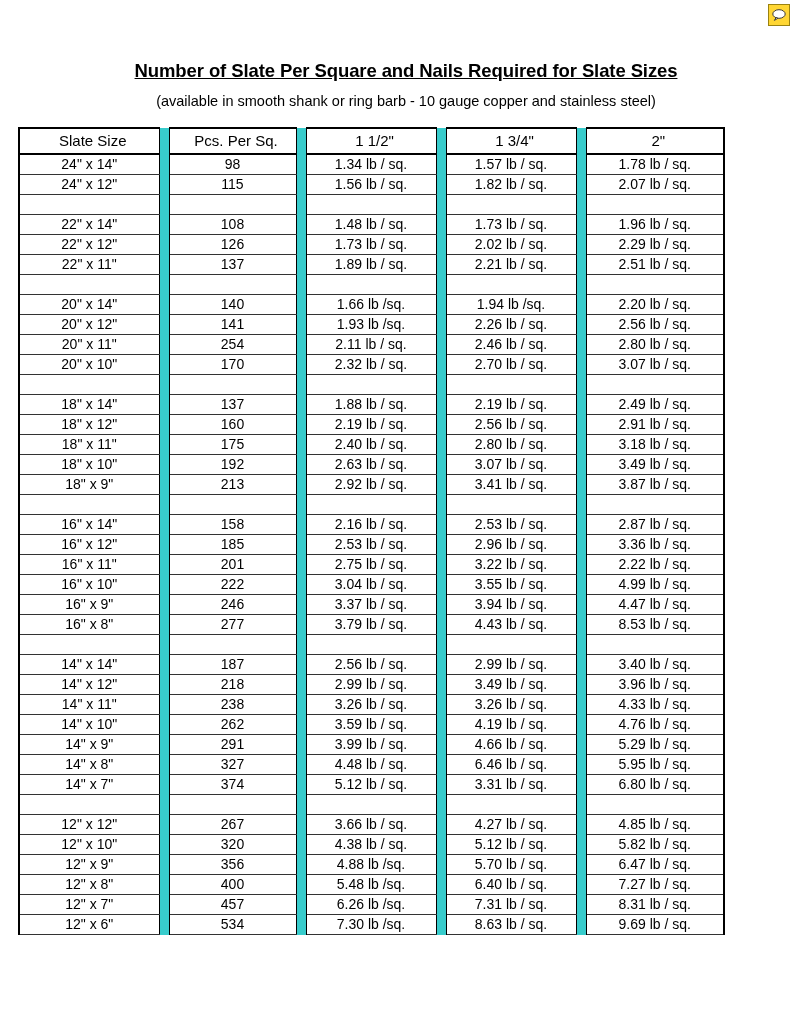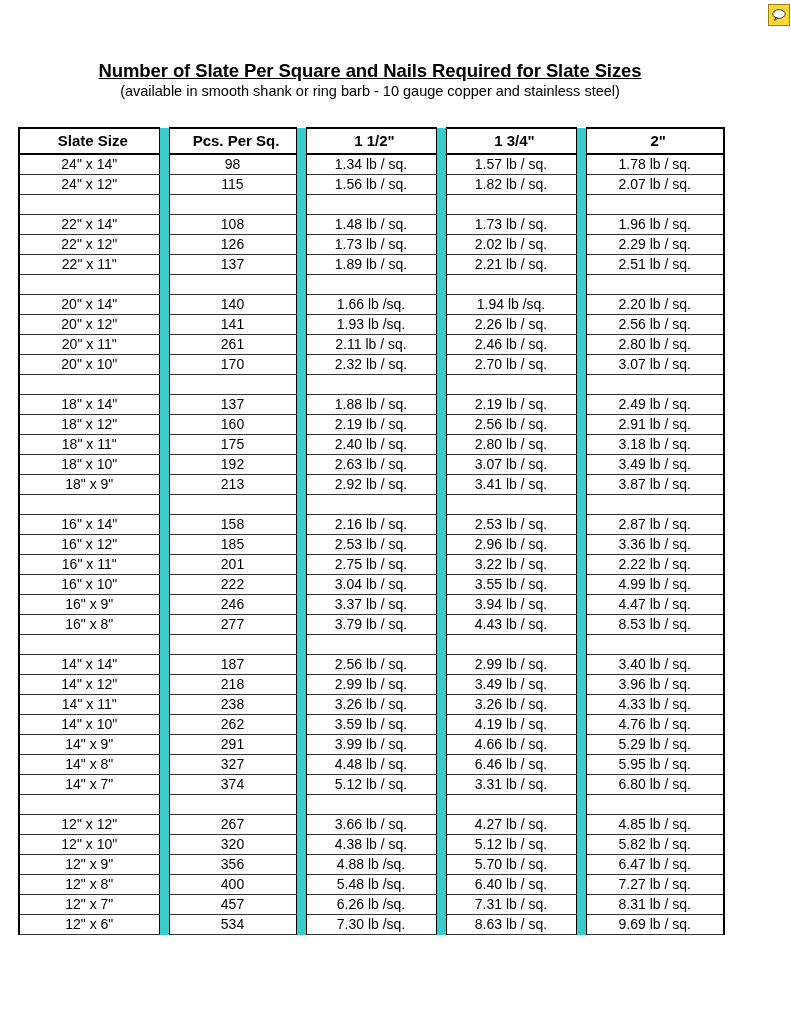--- a/index.html
+++ b/index.html
@@ -31,33 +31,35 @@
   }
   #comment-icon svg { display: block; }
 
   
   #heading {
     position: absolute;
     top: 60px;
     left: 0;
     width: 740px;
     text-align: center;
+    padding-left: 36px;
   }
   #doc-title {
     font-size: 18.5px;
     font-weight: bold;
     letter-spacing: -0.1px;
     text-decoration: underline;
     line-height: 22px;
     white-space: nowrap;
   }
   .subtitle {
     font-size: 14.5px;
     line-height: 19px;
     white-space: nowrap;
+    margin-top: 10px;
   }
 
   
   #slate-table {
     position: absolute;
     left: 18px;
     top: 127px;
     width: 705px;
     border-collapse: collapse;
     table-layout: fixed;
@@ -72,21 +74,21 @@
     vertical-align: middle;
     font-weight: normal;
     background: #ffffff;
     border-top: 1px solid #333333;
     border-bottom: 1px solid #333333;
     overflow: hidden;
     white-space: nowrap;
   }
   
   #slate-table thead th {
-    font-weight: bold;
+    font-weight: normal;
     font-size: 15px;
     height: 24px;
     line-height: 24px;
     border-top: 2px solid #000000;
     border-bottom: 2px solid #000000;
     padding-left: 7px;
   }
   
   .edge-l { border-left: 2px solid #000000; }
   .edge-r { border-right: 2px solid #000000; }
@@ -249,21 +251,21 @@
         <td class="sep"></td>
         <td class="data">1.93 lb /sq.</td>
         <td class="sep"></td>
         <td class="data">2.26 lb / sq.</td>
         <td class="sep"></td>
         <td class="data edge-r">2.56 lb / sq.</td>
       </tr>
       <tr>
         <td class="data edge-l">20" x 11"</td>
         <td class="sep"></td>
-        <td class="data">261</td>
+        <td class="data">254</td>
         <td class="sep"></td>
         <td class="data">2.11 lb / sq.</td>
         <td class="sep"></td>
         <td class="data">2.46 lb / sq.</td>
         <td class="sep"></td>
         <td class="data edge-r">2.80 lb / sq.</td>
       </tr>
       <tr>
         <td class="data edge-l">20" x 10"</td>
         <td class="sep"></td>

